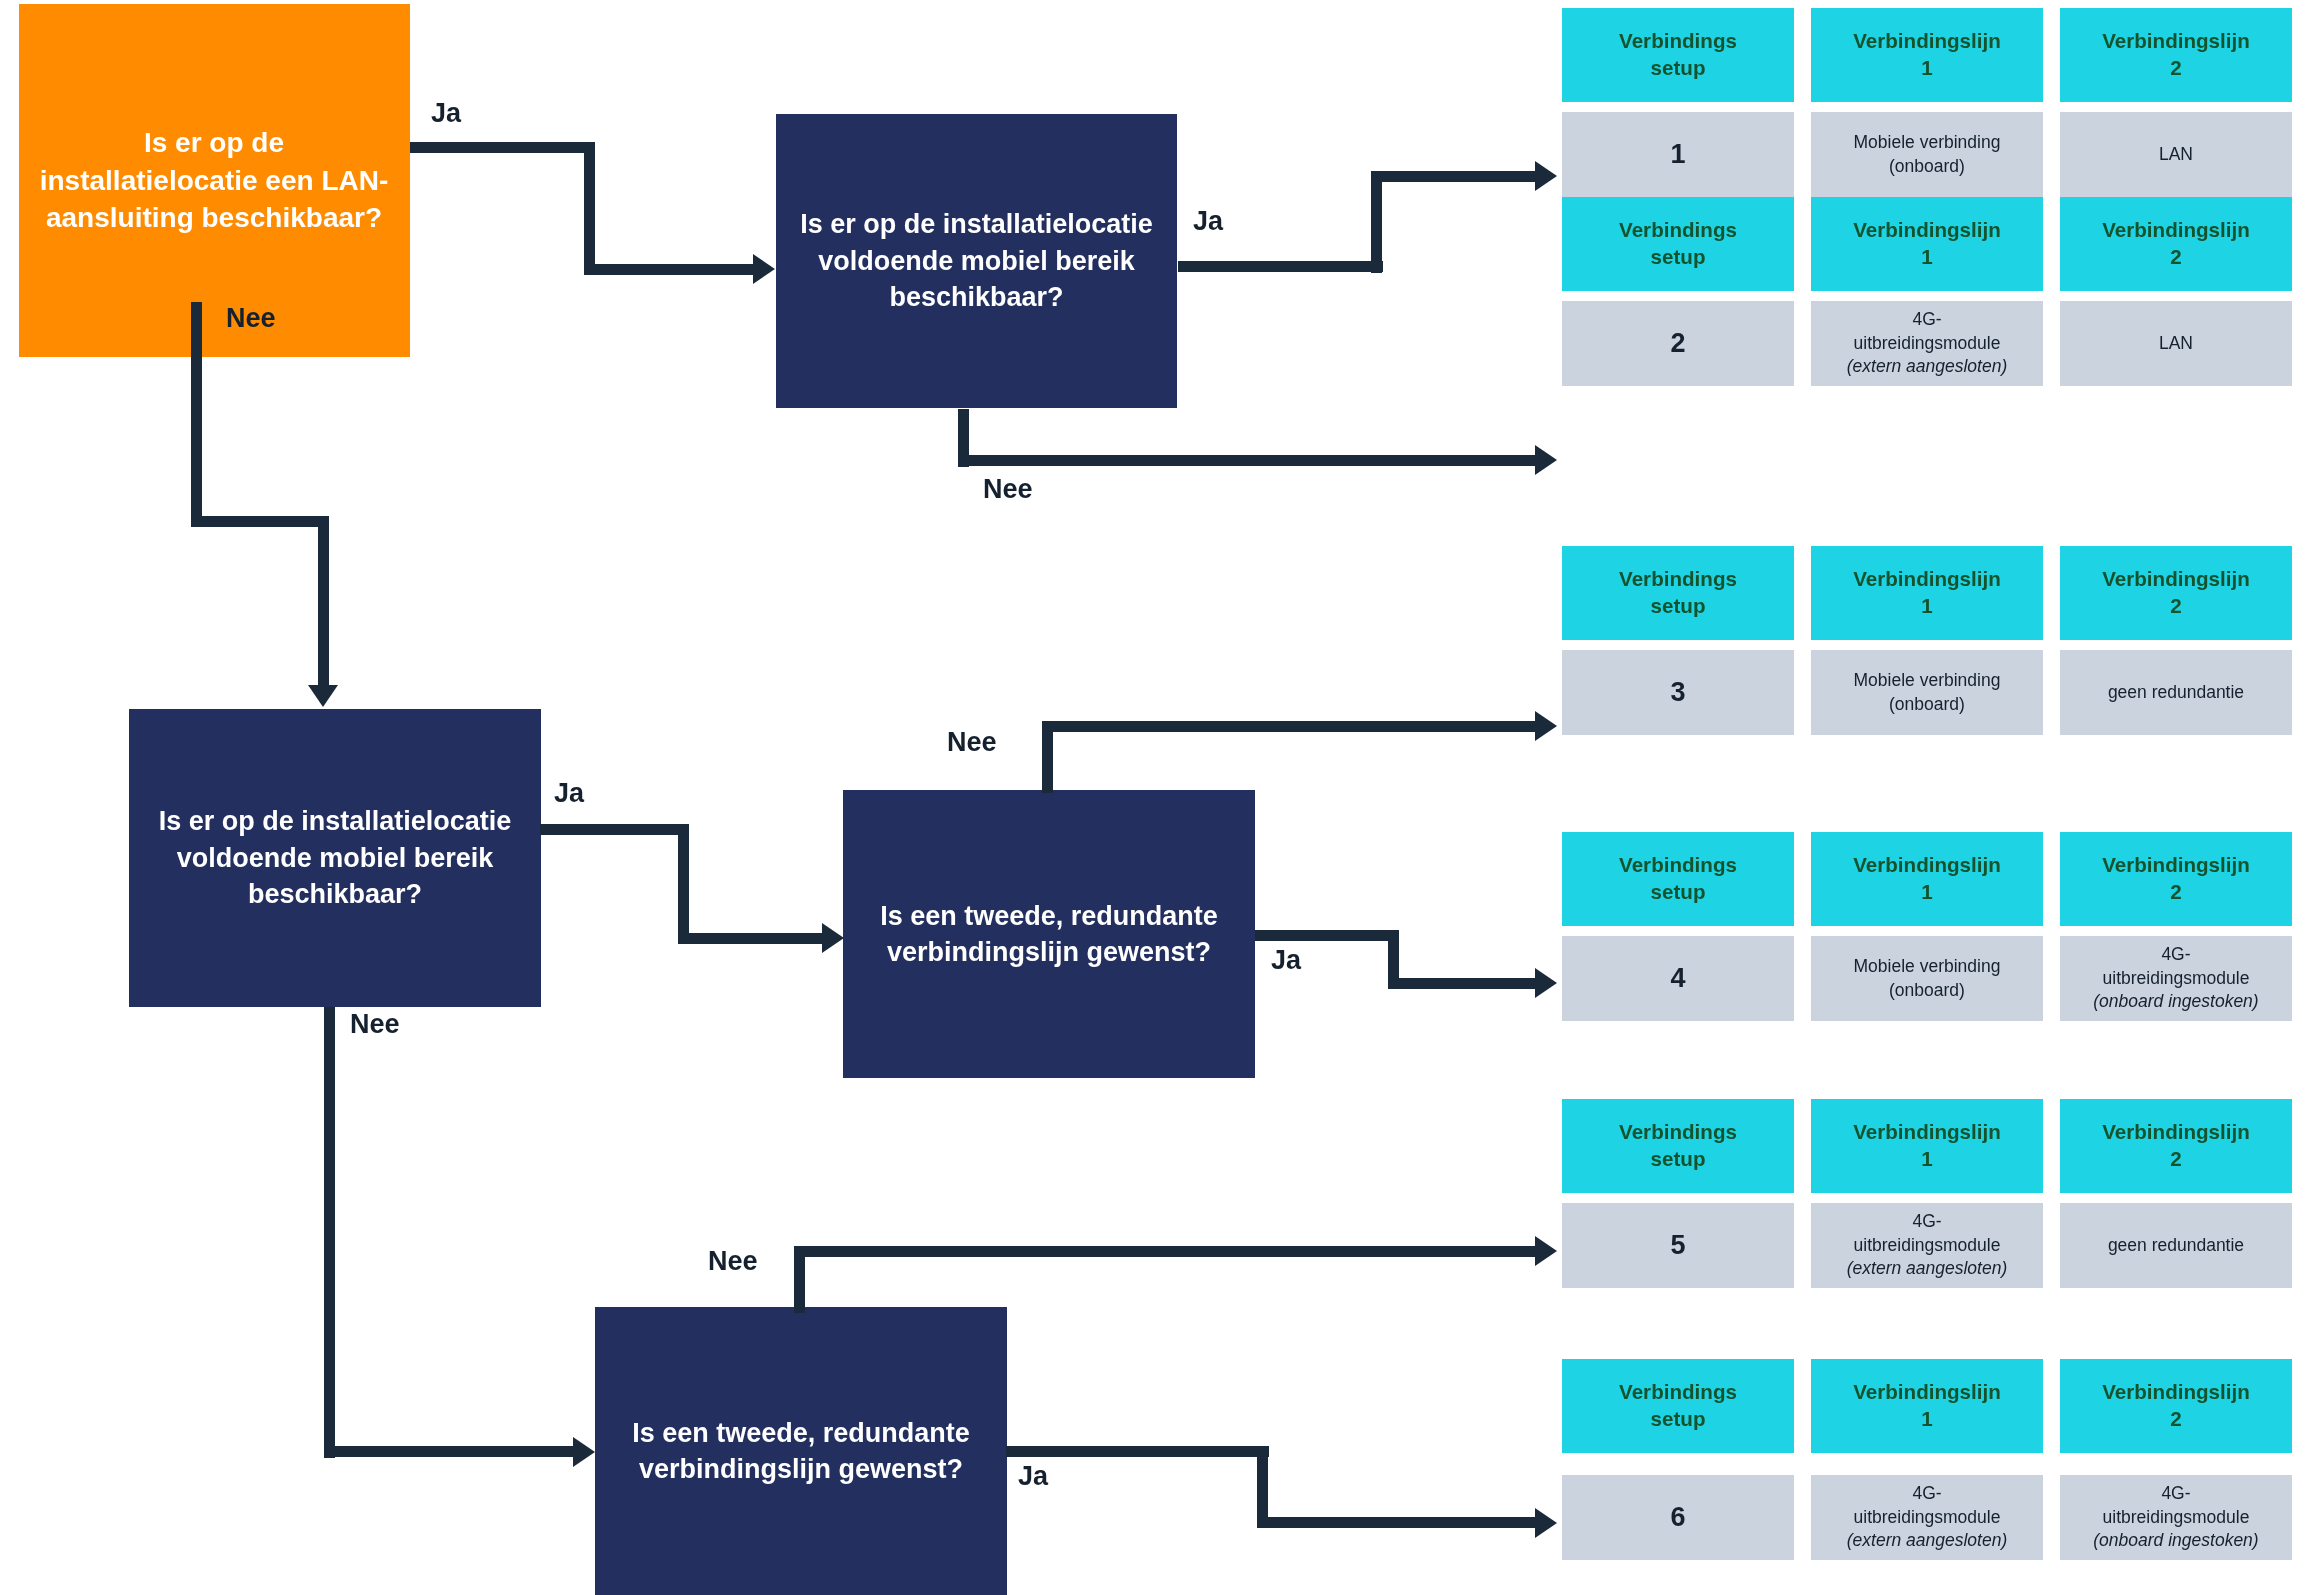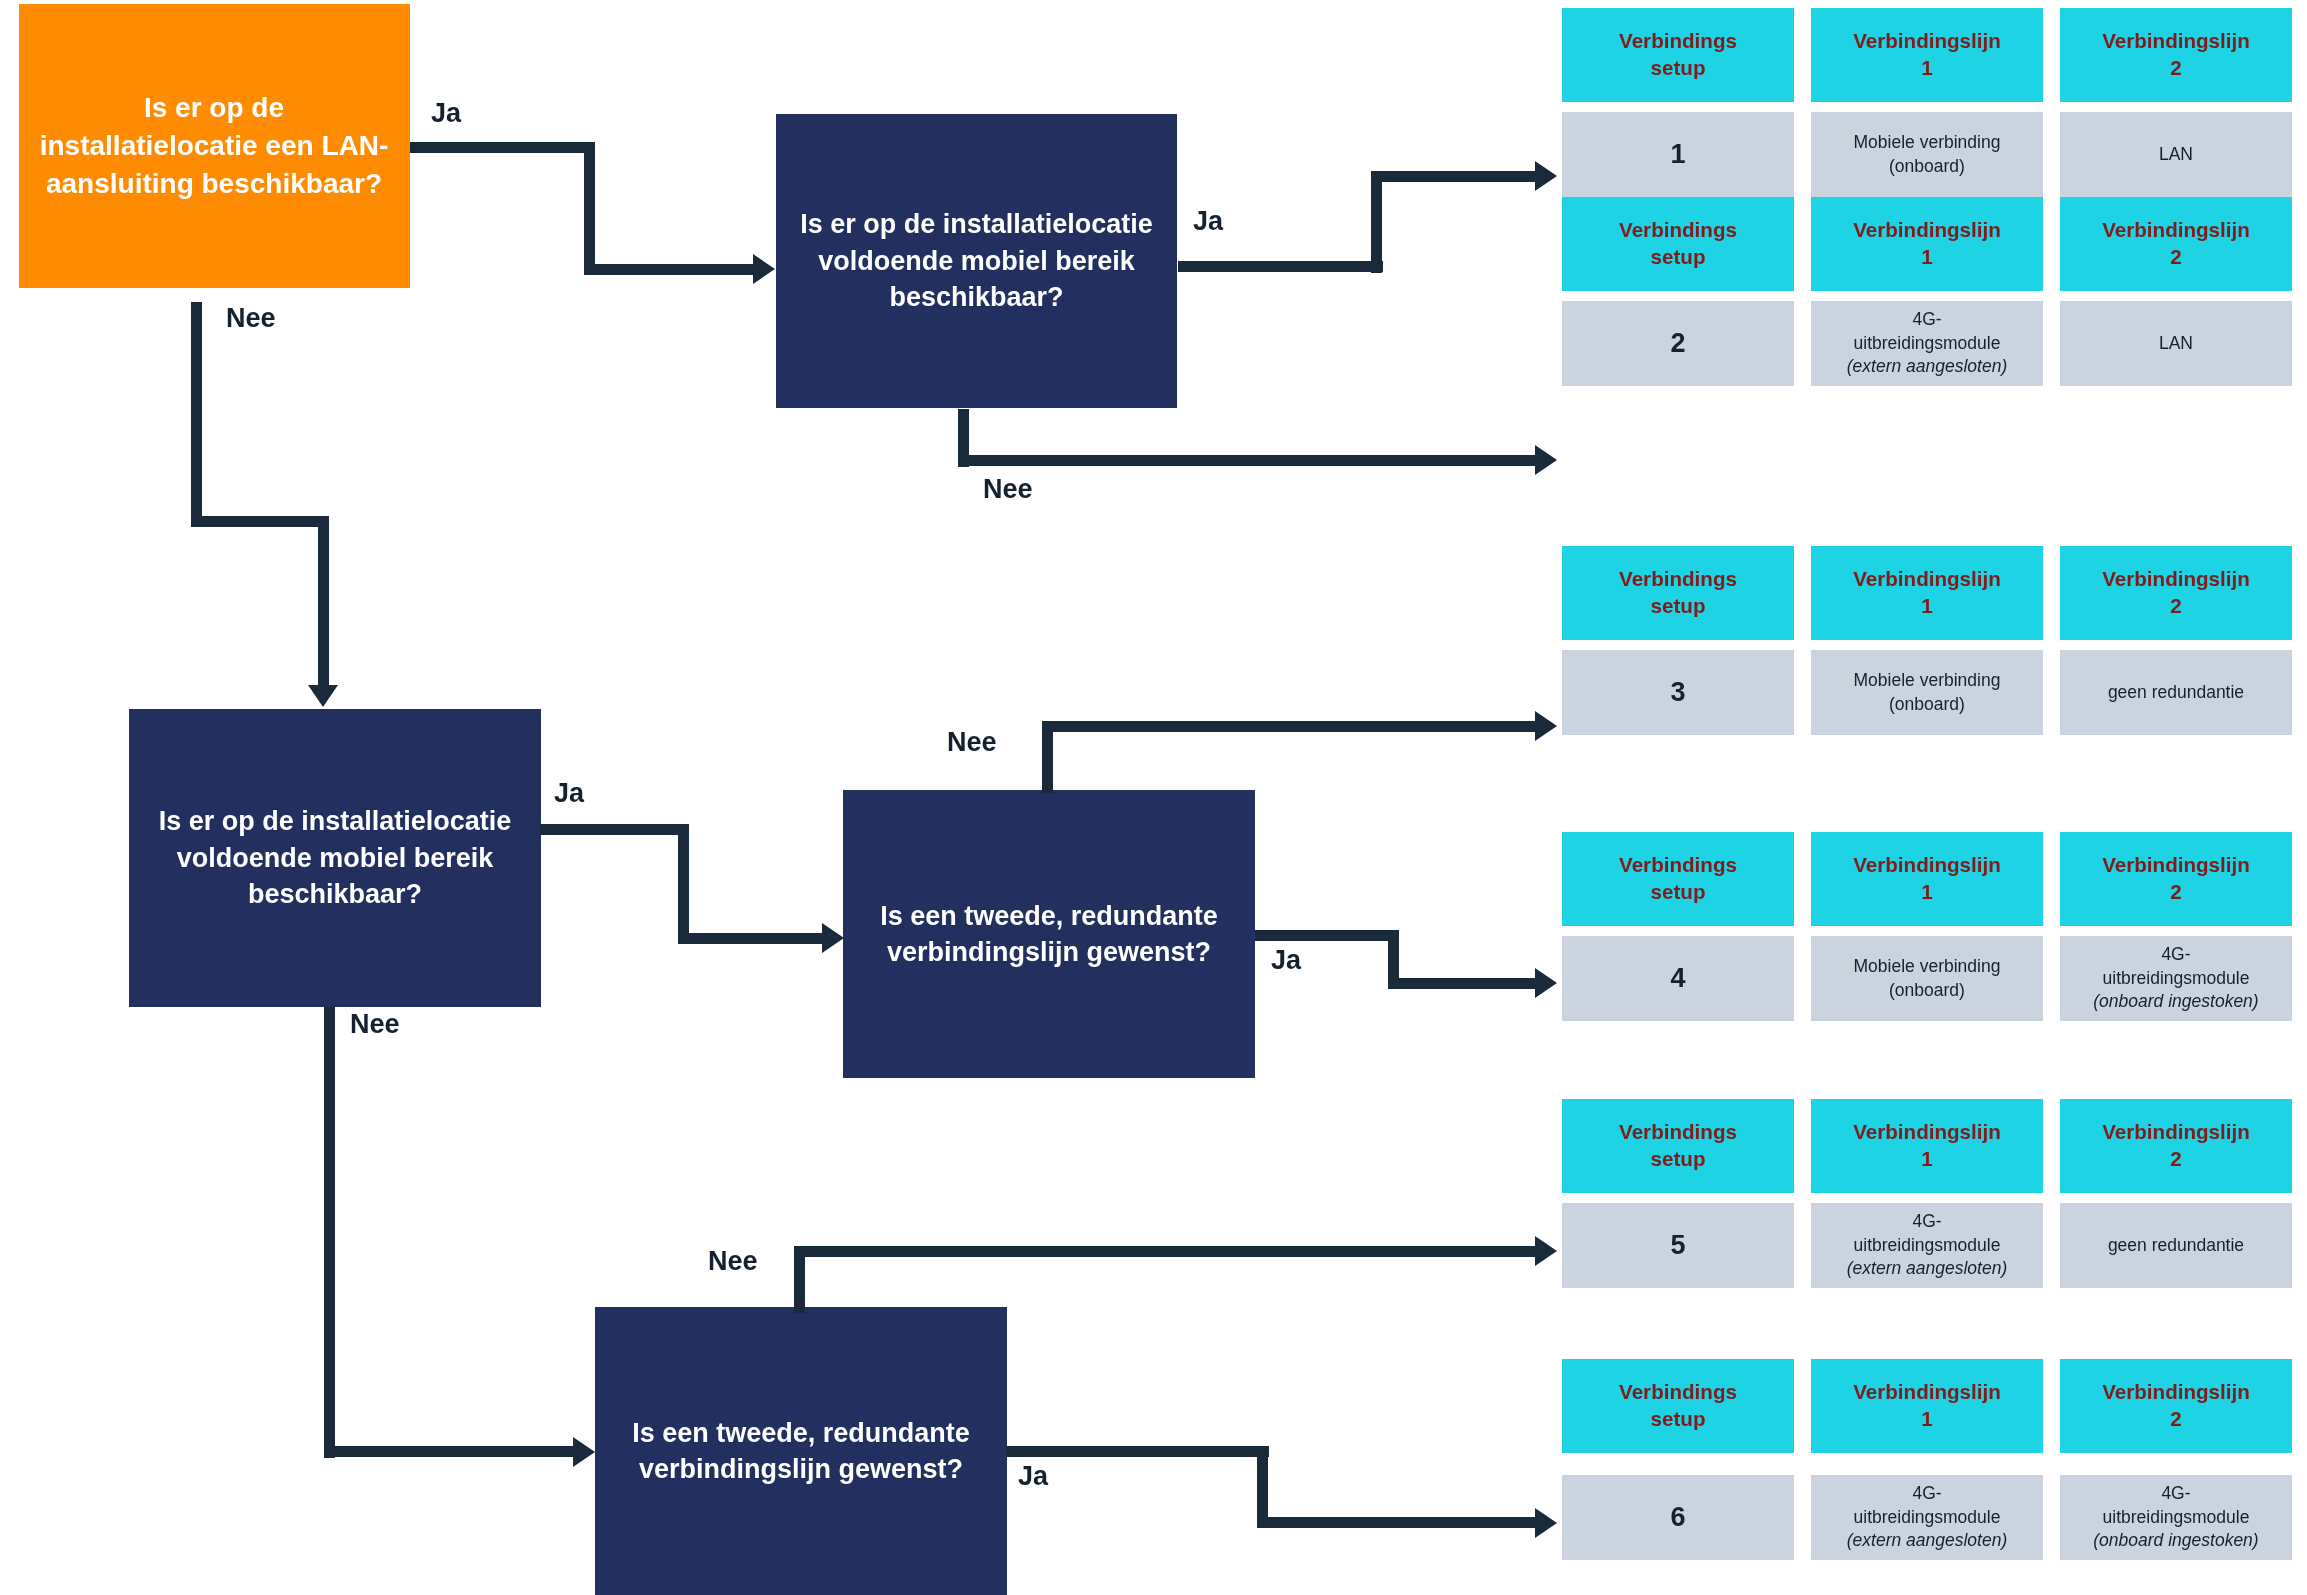--- a/index.html
+++ b/index.html
@@ -6,35 +6,35 @@
   #canvas{
     position:relative;
     width:2307px;height:1595px;
     background:#ffffff;
     font-family:"Liberation Sans", sans-serif;
     overflow:hidden;
   }
   .box{position:absolute;box-sizing:border-box;display:flex;align-items:center;justify-content:center;text-align:center;}
   .decision{background:#232F5E;color:#ffffff;font-weight:bold;line-height:1.35;}
   .start{background:#FF8C00;color:#ffffff;font-weight:bold;line-height:1.35;}
-  .hdr{background:#1DD3E4;color:#7f1d1d;font-weight:bold;line-height:1.3;font-size:20.6px;}
+  .hdr{background:#1DD3E4;color:#14532d;font-weight:bold;line-height:1.3;font-size:20.6px;}
   .cell{background:#CBD3DE;color:#15212E;font-weight:normal;line-height:1.35;font-size:17.5px;}
   .cell.num{font-size:27px;font-weight:bold;}
   .cell i{font-style:italic;}
   .lbl{position:absolute;color:#15212E;font-weight:bold;font-size:27px;white-space:nowrap;}
   .seg{position:absolute;background:#1B2A3A;}
   .arrowR{position:absolute;width:0;height:0;border-top:15.4px solid transparent;border-bottom:15.4px solid transparent;border-left:22.6px solid #1B2A3A;}
   .arrowD{position:absolute;width:0;height:0;border-left:15.4px solid transparent;border-right:15.4px solid transparent;border-top:22.6px solid #1B2A3A;}
 </style>
 </head>
 <body>
 
 <div id="canvas">
 
-  <div class="box start" style="left:18.5px;top:4.1px;width:391px;height:284px;font-size:28px;padding:0 20.6px;">
+  <div class="box start" style="left:18.5px;top:4.1px;width:391px;height:353px;font-size:28px;padding:0 20.6px;">
     <span>Is er op de installatielocatie een LAN-aansluiting beschikbaar?</span>
   </div>
 
   <div class="box decision" style="left:776px;top:114px;width:401px;height:294px;font-size:27px;padding:0 20.6px;">
     <span>Is er op de installatielocatie voldoende mobiel bereik beschikbaar?</span>
   </div>
 
   <div class="box decision" style="left:129px;top:709px;width:412px;height:298px;font-size:27px;padding:0 20.6px;">
     <span>Is er op de installatielocatie voldoende mobiel bereik beschikbaar?</span>
   </div>

